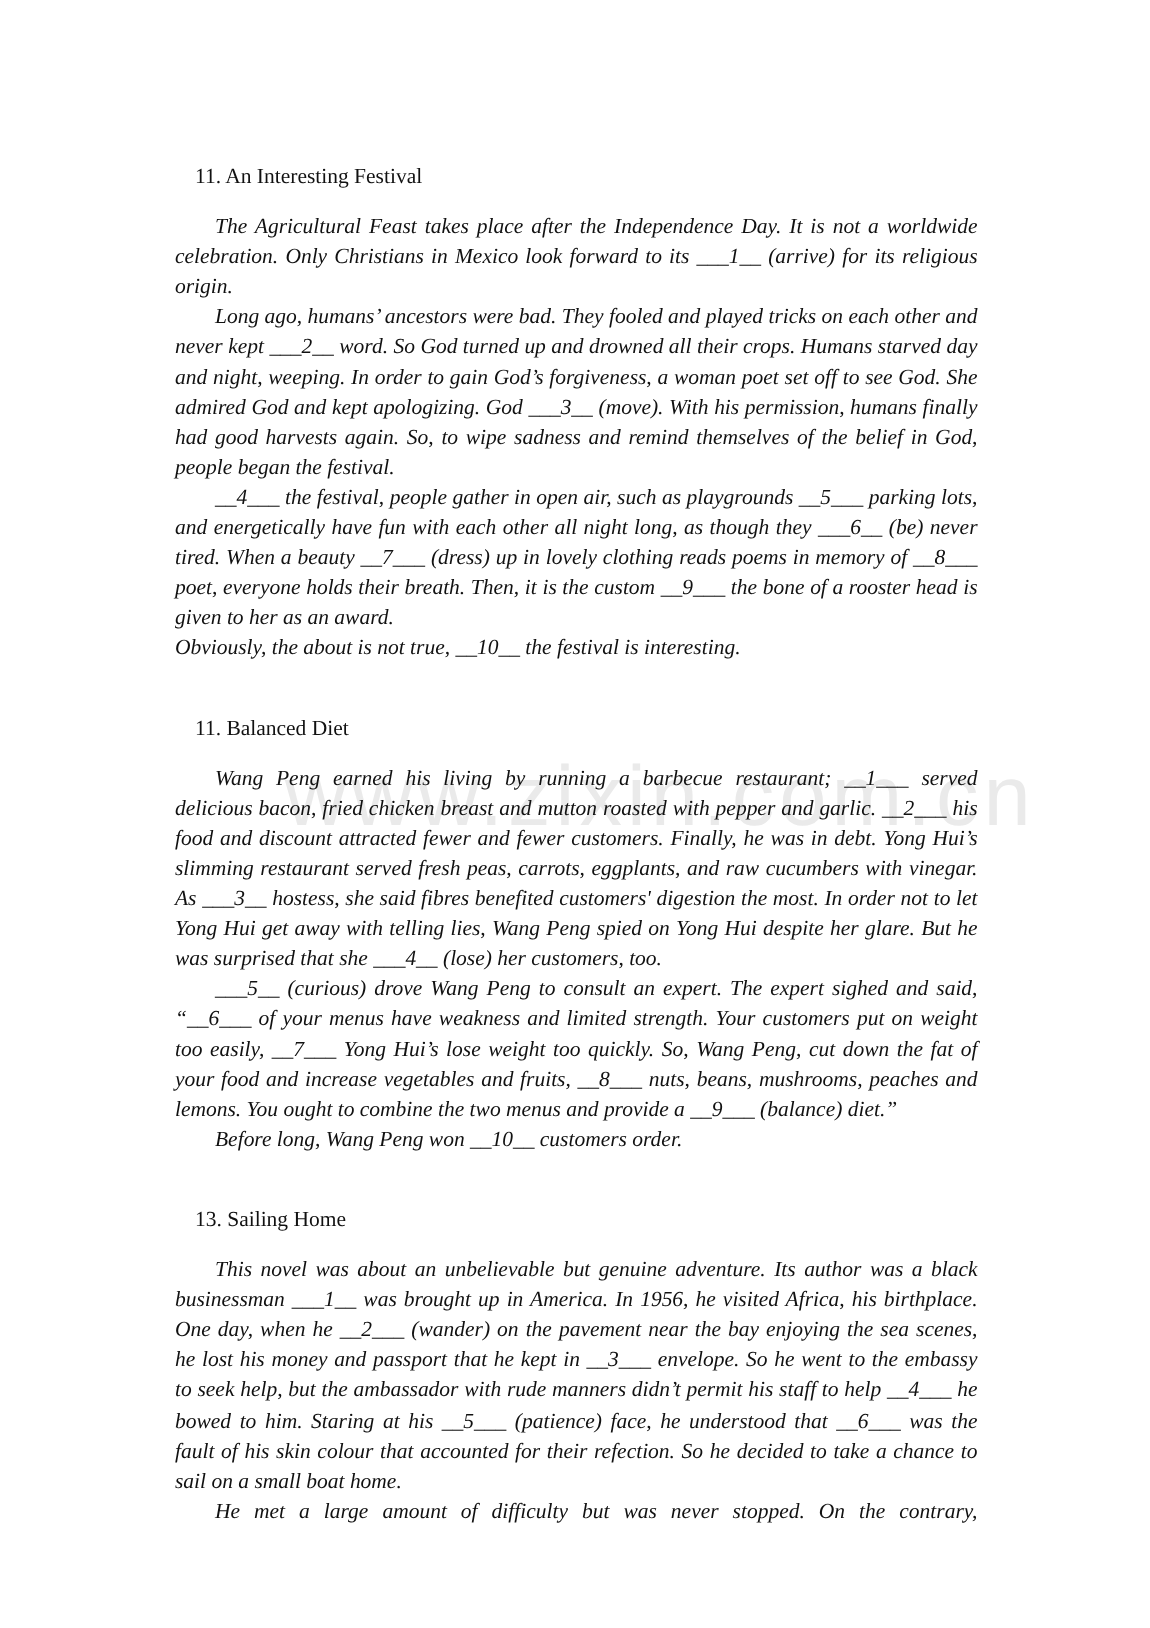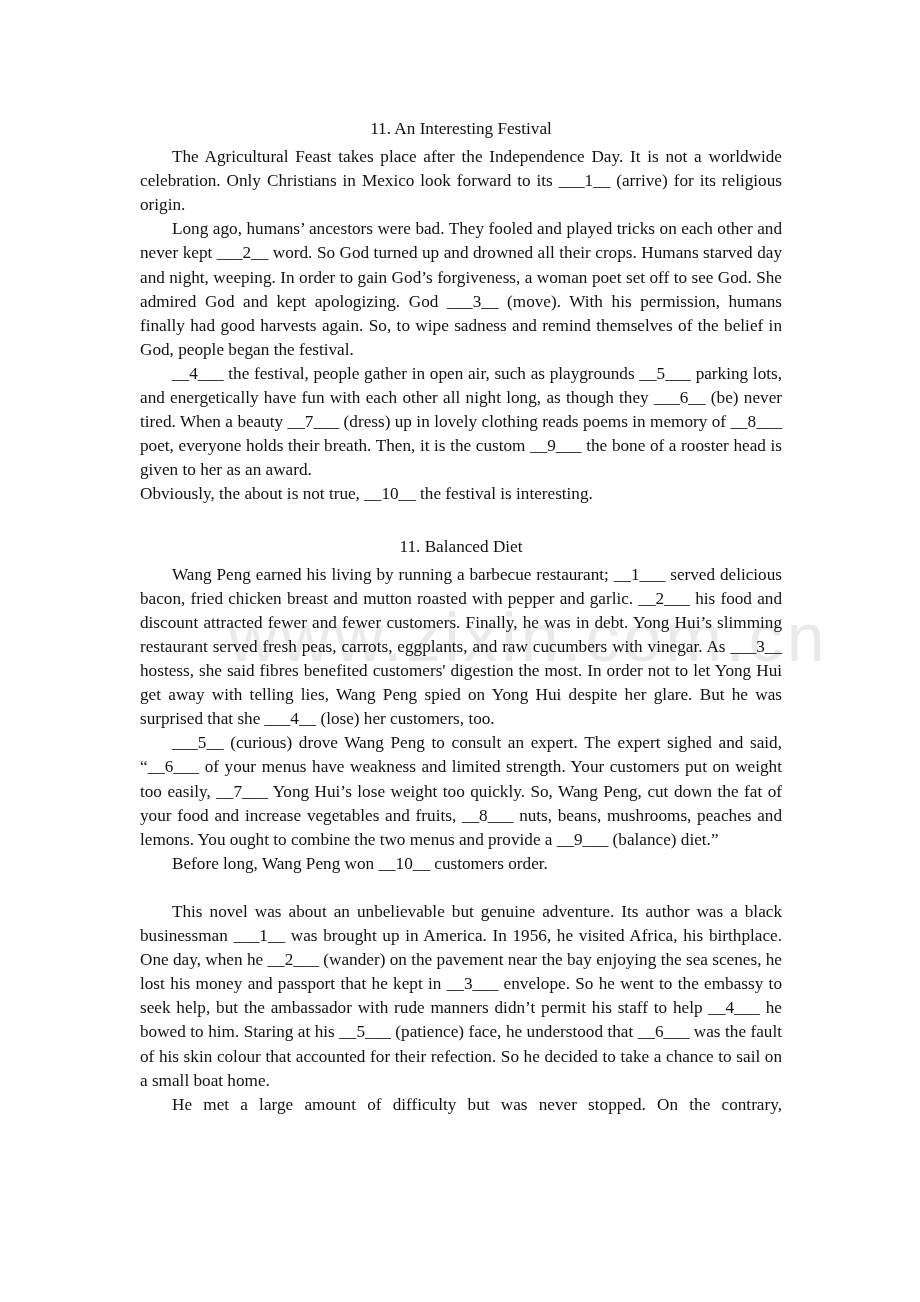--- a/index.html
+++ b/index.html
@@ -2,22 +2,22 @@
 <html><head>
   <meta charset="utf-8">
   <style>
     html, body { margin: 0; padding: 0; background: #ffffff; }
     body { width: 920px; height: 1302px; position: relative; overflow: hidden; }
     .page {
       position: absolute; left: 140px; top: 113px; width: 642px;
       font-family: "Liberation Serif", "DejaVu Serif", serif;
       font-size: 17.2px; line-height: 24.1px; color: #111111;
     }
-    .section-title { margin: 4px; text-align: center; }
-    .para { margin: 0; text-align: justify; text-indent: 32px; }
+    .section-title { margin: 16px; text-align: left; }
+    .para { margin: 0; text-align: justify; text-indent: 32px; font-style: italic; }
     .para.no-indent { text-indent: 0; }
     .gap { height: 24.1px; }
     .watermark {
       position: absolute; left: 228px; top: 598px;
       font-family: "Liberation Sans", "DejaVu Sans", sans-serif;
       font-size: 68px; letter-spacing: 4px; color: #d9d9d9;
       opacity: 0.55; pointer-events: none; white-space: nowrap;
     }
   </style>
 </head>
@@ -40,17 +40,18 @@
   <section>
     <p class="section-title">11. Balanced Diet</p>
     <p class="para">Wang Peng earned his living by running a barbecue restaurant; __1___ served delicious bacon, fried chicken breast and mutton roasted with pepper and garlic. __2___ his food and discount attracted fewer and fewer customers. Finally, he was in debt. Yong Hui’s slimming restaurant served fresh peas, carrots, eggplants, and raw cucumbers with vinegar. As ___3__ hostess, she said fibres benefited customers' digestion the most. In order not to let Yong Hui get away with telling lies, Wang Peng spied on Yong Hui despite her glare. But he was surprised that she ___4__ (lose) her customers, too.</p>
     <p class="para">___5__ (curious) drove Wang Peng to consult an expert. The expert sighed and said, “__6___ of your menus have weakness and limited strength. Your customers put on weight too easily, __7___ Yong Hui’s lose weight too quickly. So, Wang Peng, cut down the fat of your food and increase vegetables and fruits, __8___ nuts, beans, mushrooms, peaches and lemons. You ought to combine the two menus and provide a __9___ (balance) diet.”</p>
     <p class="para">Before long, Wang Peng won __10__ customers order.</p>
   </section>
 
   <div class="gap"></div>
 
   <section>
+    <p class="section-title">13. Sailing Home</p>
     <p class="para">This novel was about an unbelievable but genuine adventure. Its author was a black businessman ___1__ was brought up in America. In 1956, he visited Africa, his birthplace. One day, when he __2___ (wander) on the pavement near the bay enjoying the sea scenes, he lost his money and passport that he kept in __3___ envelope. So he went to the embassy to seek help, but the ambassador with rude manners didn’t permit his staff to help __4___ he bowed to him. Staring at his __5___ (patience) face, he understood that __6___ was the fault of his skin colour that accounted for their  refection. So he decided to take a chance to sail on a small boat home.</p>
     <p class="para" style="text-align-last: justify;">He met a large amount of difficulty but was never stopped. On the contrary,</p>
   </section>
 
 </div>
 
 </body></html>

